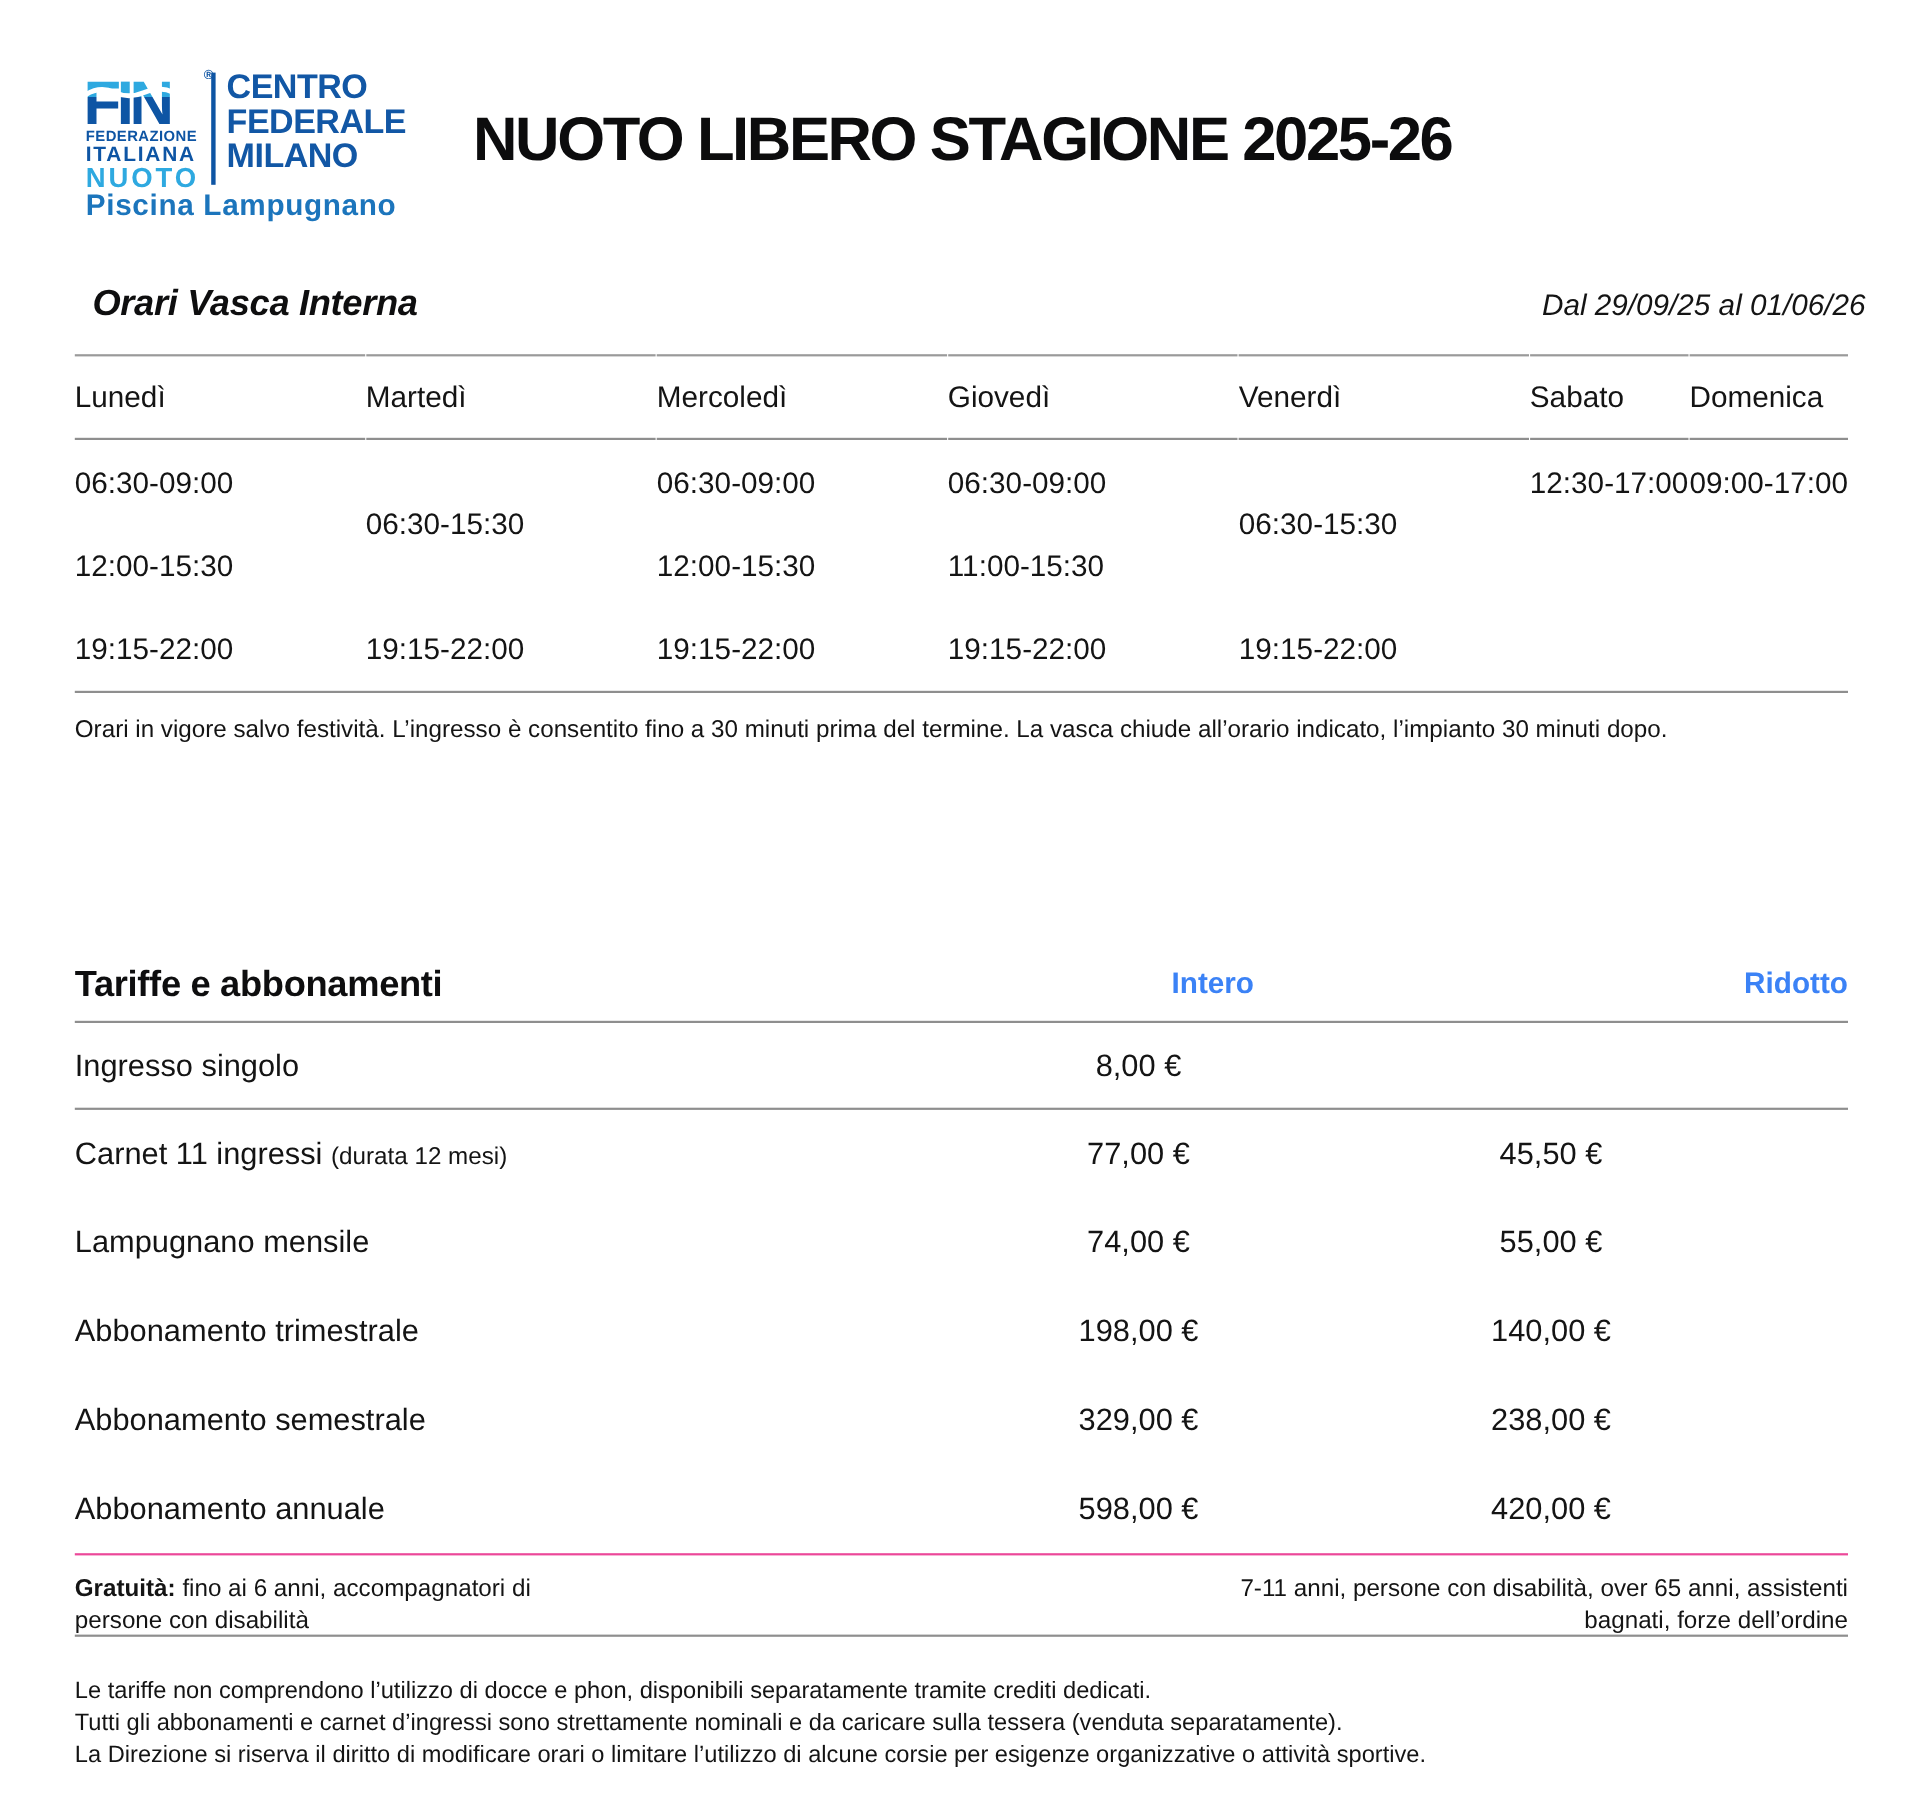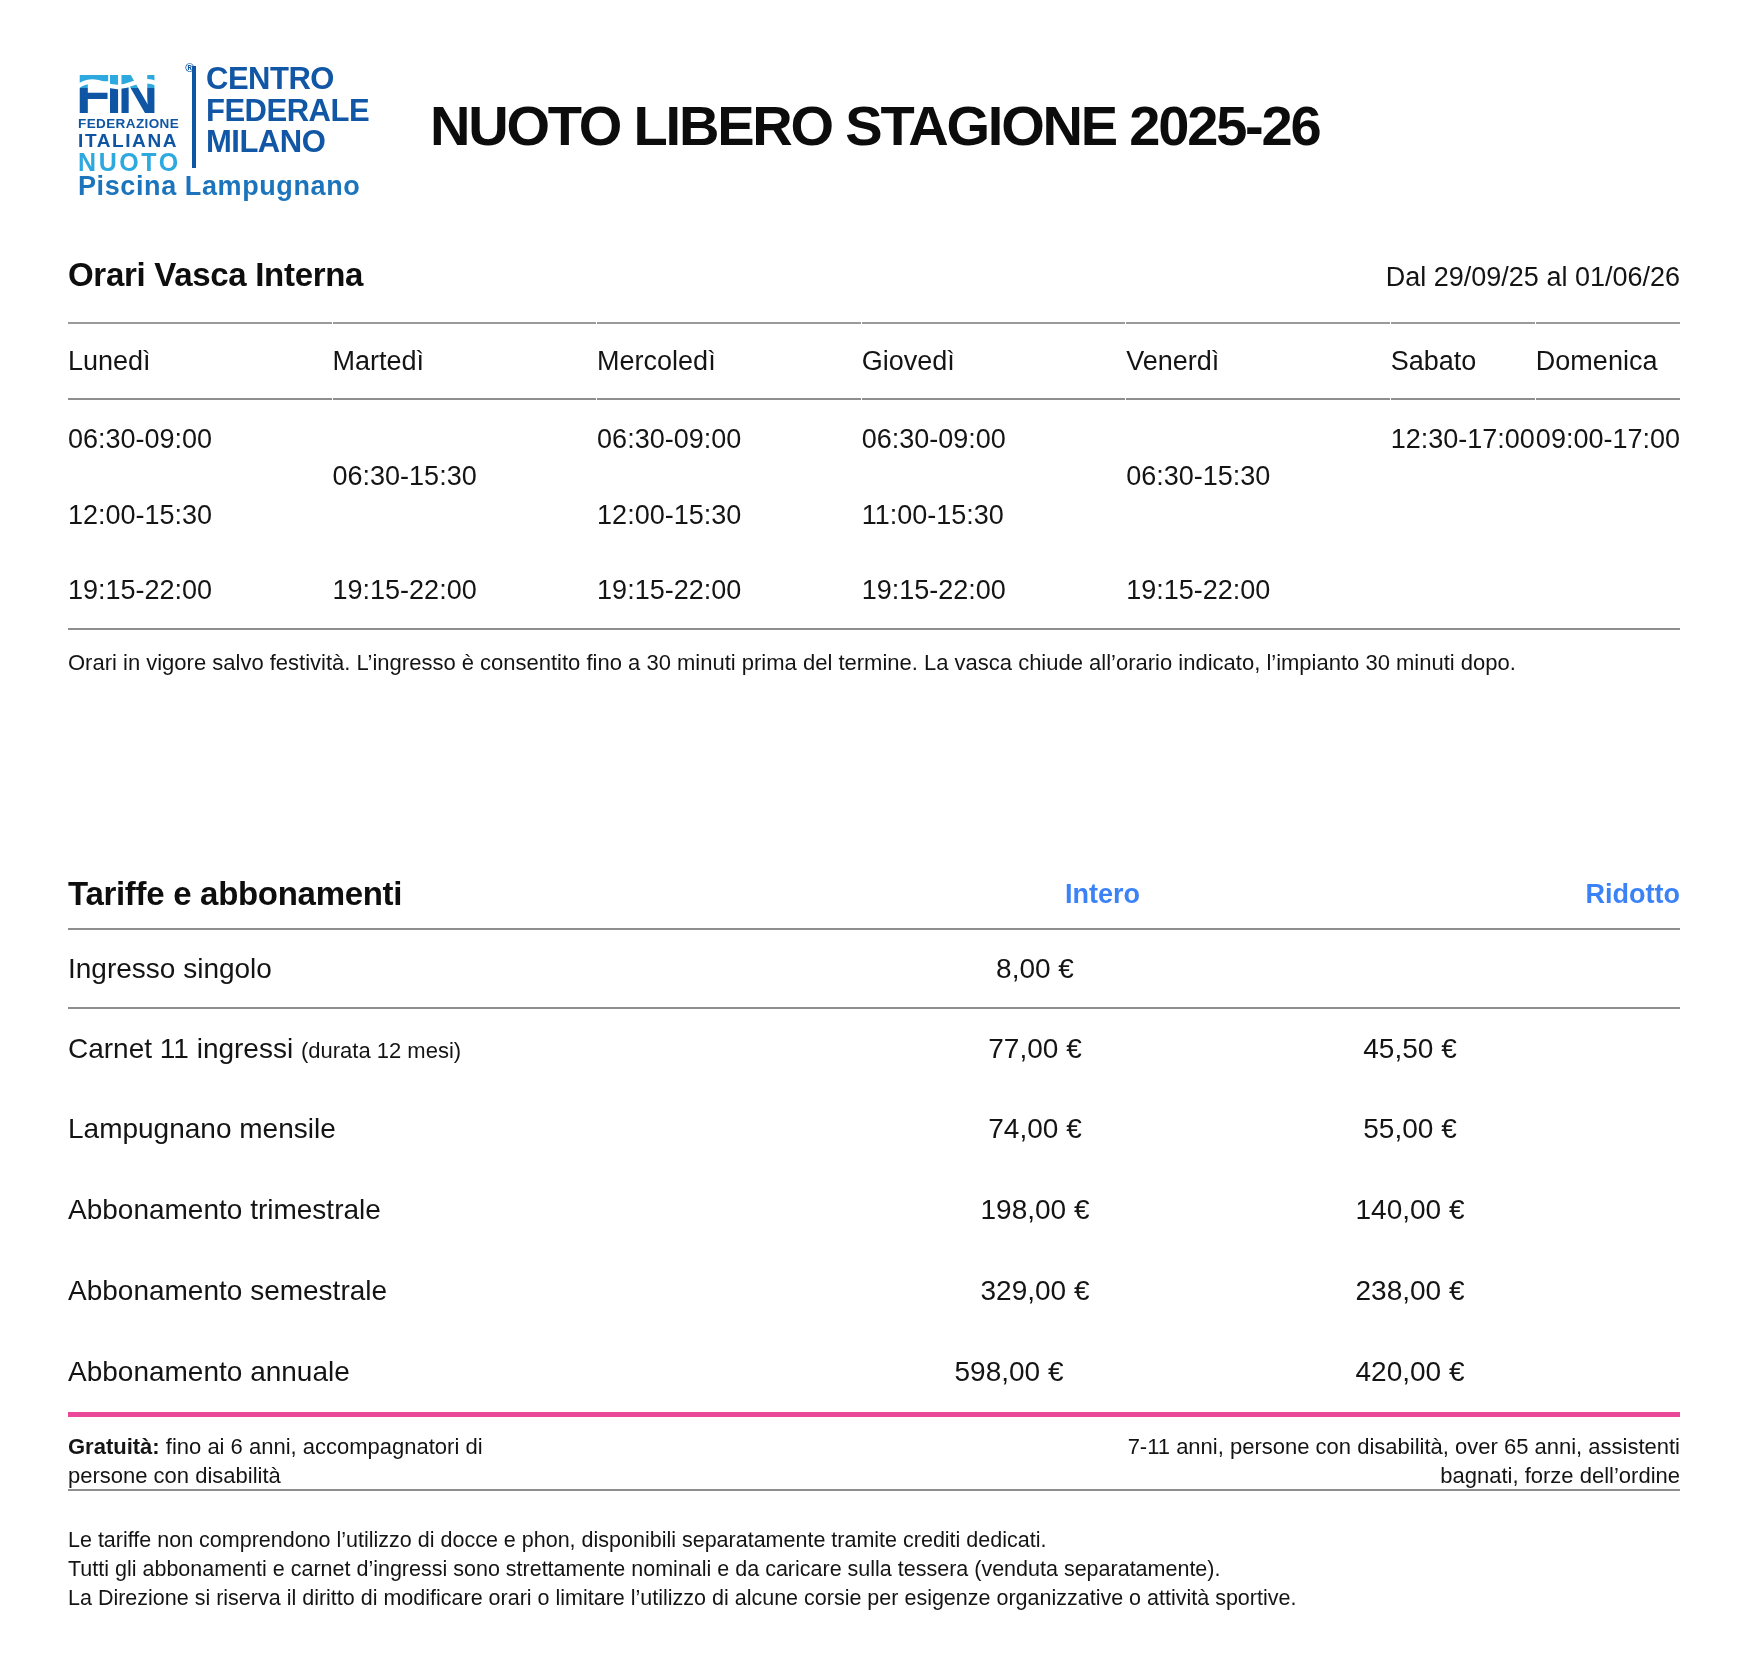--- a/index.html
+++ b/index.html
@@ -21,21 +21,21 @@
   .fin-l3{font-size:25px;font-weight:bold;color:#2EA9E0;letter-spacing:2.6px;line-height:25px;}
   .logo-divider{position:absolute;left:114px;top:3px;width:4px;height:102px;background:#0E55A4;}
   .cfm{position:absolute;left:128px;top:0px;}
   .cfm div{font-size:31px;font-weight:800;color:#1257A5;line-height:31.5px;letter-spacing:-.5px;}
   .facility{position:absolute;left:0px;top:108px;width:330px;font-size:27px;font-weight:800;
     color:#1C75BC;letter-spacing:.6px;}
   .doc-title{position:absolute;left:362px;top:30px;margin:0;font-size:56px;font-weight:800;
     letter-spacing:-2.2px;color:#0c0c0d;white-space:nowrap;}
 
   
-  .orari-head{position:absolute;top:256px;left:0;width:100%;height:42px;}
+  .orari-head{position:absolute;top:256px;left:16px;width:100%;height:42px;font-style:italic;}
   .h2{margin:0;font-size:33px;font-weight:800;letter-spacing:-.3px;color:#0e0e0f;}
   .date-range{position:absolute;right:0;top:6px;font-size:27px;color:#141414;}
 
   
   .sched{position:absolute;top:322px;left:0;width:100%;
     display:grid;grid-template-columns:repeat(5,1fr);column-gap:1px;
     grid-template-rows:78px 78px 75px 75px;
     border-bottom:2px solid #8e8e8e;}
   .hcell{grid-row:1;display:flex;align-items:center;font-size:27px;color:#141414;
     border-top:2px solid #9a9a9a;border-bottom:2px solid #8e8e8e;}
@@ -48,21 +48,21 @@
     font-size:22px;line-height:35px;color:#141414;}
 
   
   .tariffe{position:absolute;top:860px;left:0;width:100%;}
   .trow{display:grid;grid-template-columns:1fr 210px 540px;align-items:center;}
   .trow.head{height:68px;border-bottom:2px solid #8e8e8e;}
   .colhead{font-size:27px;font-weight:800;text-align:right;color:#3b82f6;}
   .prow1{height:77px;border-bottom:2px solid #8e8e8e;}
   .prow2{height:79px;}
   .prow{height:81px;}
-  .prow-last{height:81px;border-bottom:5px solid #ec4899;gap:26px;}
+  .prow-last{height:81px;border-bottom:2px solid #ec4899;}
   .plabel{font-size:28px;color:#141414;}
   .plabel .sub{font-size:22px;}
   .pval{font-size:28px;text-align:center;color:#141414;white-space:nowrap;}
 
   .gratuita{display:grid;grid-template-columns:1fr 560px;height:74px;
     border-bottom:2px solid #8e8e8e;align-items:start;padding-top:16px;box-sizing:border-box;}
   .gratuita .left{width:480px;font-size:22px;line-height:28.5px;color:#141414;}
   .gratuita .left .b{font-weight:bold;}
   .gratuita .right{font-size:22px;line-height:28.5px;text-align:right;color:#141414;}
 

